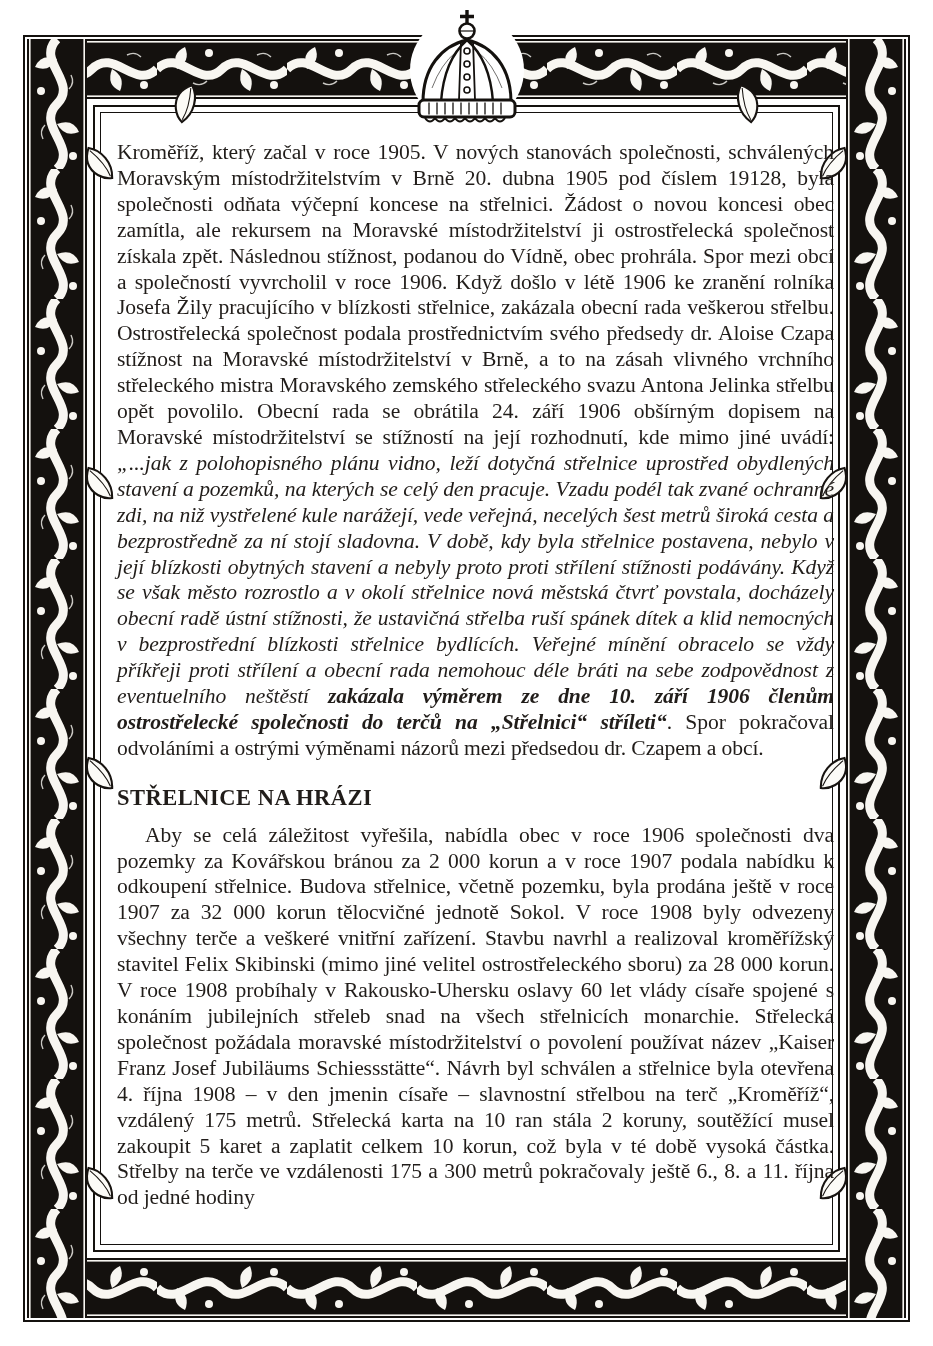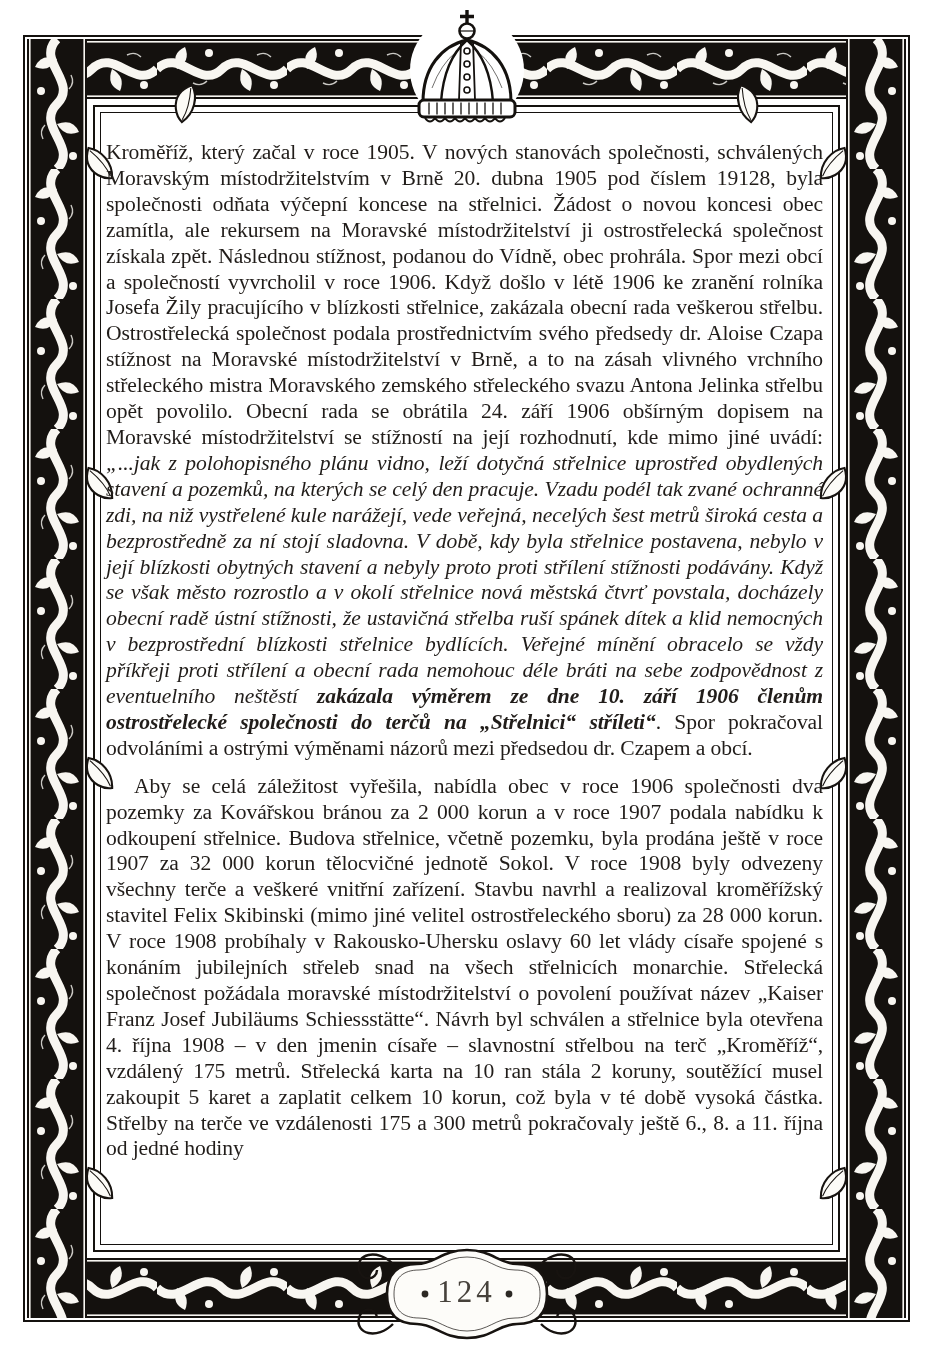--- a/index.html
+++ b/index.html
@@ -34,21 +34,21 @@
   .crown svg{display:block;width:100%;height:100%;}
   
   .cartouche{position:absolute;top:1244px;left:50%;transform:translateX(-50%);width:240px;height:100px;z-index:3;}
   .cartouche svg{position:absolute;inset:0;display:block;width:100%;height:100%;}
   .page-number{
     position:absolute;inset:0;display:flex;align-items:center;justify-content:center;
     font-size:31px;color:#46413b;letter-spacing:4px;padding-bottom:4px;
   }
   
   .text-block{
-    position:absolute;left:106px;top:140px;width:717px;z-index:2;
+    position:absolute;left:117px;top:140px;width:717px;z-index:2;
     font-size:21.6px;line-height:25.9px;letter-spacing:-0.1px;
   }
   .para{text-align:justify;margin:0;hyphens:auto;-webkit-hyphens:auto;}
   .para-indent{text-indent:28px;margin-top:12px;}
   .seg-normal{font-style:normal;font-weight:normal;}
   .seg-italic{font-style:italic;}
   .seg-bold-italic{font-style:italic;font-weight:bold;}
   .section-heading{
     font-weight:bold;font-size:22.5px;letter-spacing:0.5px;
     margin:23px 0 5px 0;
@@ -212,32 +212,20 @@
       <circle cx="60" cy="71" r="3" fill="#ffffff" stroke="#14110e" stroke-width="1.6"></circle>
       <circle cx="60" cy="84" r="3" fill="#ffffff" stroke="#14110e" stroke-width="1.6"></circle>
       <path d="M25,82 q9,-24 24,-36" stroke="#14110e" stroke-width="1" fill="none" opacity="0.6"></path>
       <path d="M95,82 q-9,-24 -24,-36" stroke="#14110e" stroke-width="1" fill="none" opacity="0.6"></path>
       <rect x="12" y="94" width="96" height="17" rx="5" fill="#ffffff" stroke="#14110e" stroke-width="3"></rect>
       <path d="M22,96.5 v12 M30,96.5 v12 M38,96.5 v12 M46,96.5 v12 M54,96.5 v12 M62,96.5 v12 M70,96.5 v12 M78,96.5 v12 M86,96.5 v12 M94,96.5 v12" stroke="#14110e" stroke-width="1.3" fill="none"></path>
       <path d="M18,112 q5,7 10,0 q5,7 10,0 q5,7 10,0 q5,7 10,0 q5,7 10,0 q5,7 10,0 q5,7 10,0 q5,7 10,0" fill="none" stroke="#14110e" stroke-width="2"></path>
     </svg>
   </div>
 
-  <div class="cartouche">
-    <svg viewBox="0 0 240 100">
-      <path d="M46,20 C30,4 8,10 12,26 C15,38 30,36 30,26" fill="none" stroke="#171310" stroke-width="2.4"></path>
-      <path d="M46,80 C30,96 8,90 12,74 C15,62 30,64 30,74" fill="none" stroke="#171310" stroke-width="2.4"></path>
-      <path d="M194,20 C210,4 232,10 228,26 C225,38 210,36 210,26" fill="none" stroke="#171310" stroke-width="2.4"></path>
-      <path d="M194,80 C210,96 232,90 228,74 C225,62 210,64 210,74" fill="none" stroke="#171310" stroke-width="2.4"></path>
-      <path d="M120,6 C95,6 88,20 70,20 C50,20 40,30 40,50 C40,70 50,80 70,80 C88,80 95,94 120,94 C145,94 152,80 170,80 C190,80 200,70 200,50 C200,30 190,20 170,20 C152,20 145,6 120,6 Z" fill="#fdfcf9" stroke="#171310" stroke-width="2.6"></path>
-      <path d="M120,13 C98,13 92,26 72,26 C56,26 47,34 47,50 C47,66 56,74 72,74 C92,74 98,87 120,87 C142,87 148,74 168,74 C184,74 193,66 193,50 C193,34 184,26 168,26 C148,26 142,13 120,13 Z" fill="none" stroke="#171310" stroke-width="1" opacity="0.7"></path>
-      <circle cx="78" cy="50" r="3.4" fill="#2c2824"></circle>
-      <circle cx="162" cy="50" r="3.4" fill="#2c2824"></circle>
-    </svg>
-    <div class="page-number">124</div>
-  </div>
 
   <div class="text-block">
     <p class="para" lang="cs"><span class="seg-normal">Kroměříž, který začal v roce 1905. V nových stanovách společnosti, schválených Moravským místodržitelstvím v Brně 20. dubna 1905 pod číslem 19128, byla společnosti odňata výčepní koncese na střelnici. Žádost o novou koncesi obec zamítla, ale rekursem na Moravské místodržitelství ji ostrostřelecká společnost získala zpět. Následnou stížnost, podanou do Vídně, obec prohrála. Spor mezi obcí a společností vyvrcholil v roce 1906. Když došlo v létě 1906 ke zranění rolníka Josefa Žily pracujícího v blízkosti střelnice, zakázala obecní rada veškerou střelbu. Ostrostřelecká společnost podala prostřednictvím svého předsedy dr. Aloise Czapa stížnost na Moravské místodržitelství v Brně, a to na zásah vlivného vrchního střeleckého mistra Moravského zemského střeleckého svazu Antona Jelinka střelbu opět povolilo. Obecní rada se obrátila 24. září 1906 obšírným dopisem na Moravské místodržitelství se stížností na její rozhodnutí, kde mimo jiné uvádí: </span><span class="seg-italic">„...jak z polohopisného plánu vidno, leží dotyčná střelnice uprostřed obydlených stavení a pozemků, na kterých se celý den pracuje. Vzadu podél tak zvané ochranné zdi, na niž vystřelené kule narážejí, vede veřejná, necelých šest metrů široká cesta a bezprostředně za ní stojí sladovna. V době, kdy byla střelnice postavena, nebylo v její blízkosti obytných stavení a nebyly proto proti střílení stížnosti podávány. Když se však město rozrostlo a v okolí střelnice nová městská čtvrť povstala, docházely obecní radě ústní stížnosti, že ustavičná střelba ruší spánek dítek a klid nemocných v bezprostřední blízkosti střelnice bydlících. Veřejné mínění obracelo se vždy příkřeji proti střílení a obecní rada nemohouc déle bráti na sebe zodpovědnost z eventuelního neštěstí </span><span class="seg-bold-italic">zakázala výměrem ze dne 10. září 1906 členům ostrostřelecké společnosti do terčů na „Střelnici“ stříleti“</span><span class="seg-normal">. Spor pokračoval odvoláními a ostrými výměnami názorů mezi předsedou dr. Czapem a obcí.</span></p>
+    <div class="section-heading">STŘELNICE NA HRÁZI</div>
     <p class="para para-indent" lang="cs"><span class="seg-normal">Aby se celá záležitost vyřešila, nabídla obec v roce 1906 společnosti dva pozemky za Kovářskou bránou za 2&nbsp;000 korun a v roce 1907 podala nabídku k odkoupení střelnice. Budova střelnice, včetně pozemku, byla prodána ještě v roce 1907 za 32&nbsp;000 korun tělocvičné jednotě Sokol. V roce 1908 byly odvezeny všechny terče a veškeré vnitřní zařízení. Stavbu navrhl a realizoval kroměřížský stavitel Felix Skibinski (mimo jiné velitel ostrostřeleckého sboru) za 28&nbsp;000 korun. V roce 1908 probíhaly v Rakousko-Uhersku oslavy 60 let vlády císaře spojené s konáním jubilejních střeleb snad na všech střelnicích monarchie. Střelecká společnost požádala moravské místodržitelství o povolení používat název „Kaiser Franz Josef Jubiläums Schiessstätte“. Návrh byl schválen a střelnice byla otevřena 4. října 1908 – v den jmenin císaře – slavnostní střelbou na terč „Kroměříž“, vzdálený 175 metrů. Střelecká karta na 10 ran stála 2 koruny, soutěžící musel zakoupit 5 karet a zaplatit celkem 10 korun, což byla v té době vysoká částka. Střelby na terče ve vzdálenosti 175 a 300 metrů pokračovaly ještě 6., 8. a 11. října od jedné hodiny</span></p>
   </div>
 
 </div>
 
 </body></html>

